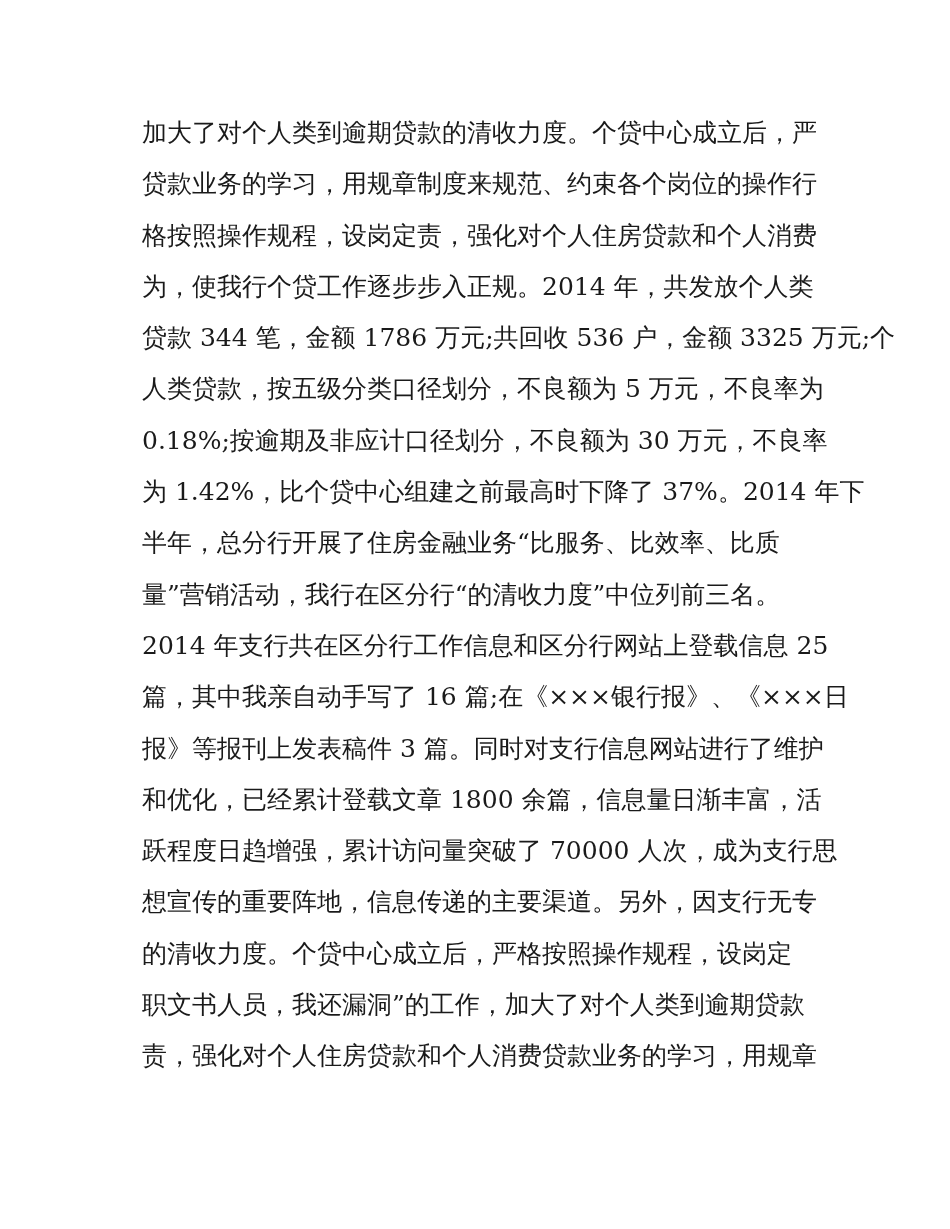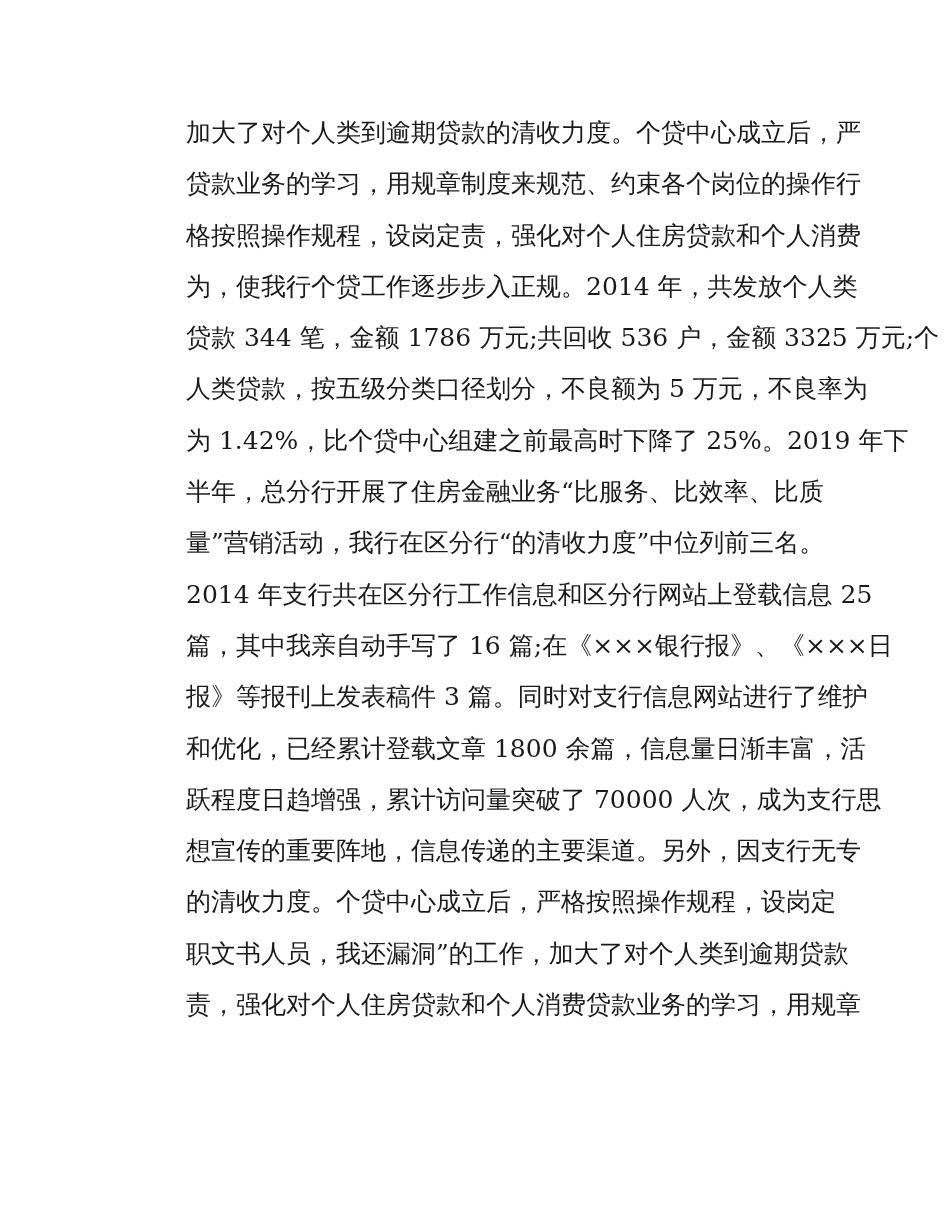--- a/index.html
+++ b/index.html
@@ -20,34 +20,34 @@
       left: 142px;
       top: 107px;
       width: 690px;
     }
     .line {
       height: 51.3px;
       line-height: 51.3px;
       font-size: 25px;
       white-space: nowrap;
       letter-spacing: 0px;
-      margin-left: 44px;
     }
   </style>
 </head>
 <body>
 
 <div class="page">
   <div class="line">加大了对个人类到逾期贷款的清收力度。个贷中心成立后，严</div>
   <div class="line">贷款业务的学习，用规章制度来规范、约束各个岗位的操作行</div>
   <div class="line">格按照操作规程，设岗定责，强化对个人住房贷款和个人消费</div>
   <div class="line">为，使我行个贷工作逐步步入正规。2014 年，共发放个人类</div>
   <div class="line">贷款 344 笔，金额 1786 万元;共回收 536 户，金额 3325 万元;个</div>
   <div class="line">人类贷款，按五级分类口径划分，不良额为 5 万元，不良率为</div>
-  <div class="line">为 1.42%，比个贷中心组建之前最高时下降了 25%。2019 年下</div>
+  <div class="line">0.18%;按逾期及非应计口径划分，不良额为 30 万元，不良率</div>
+  <div class="line">为 1.42%，比个贷中心组建之前最高时下降了 37%。2014 年下</div>
   <div class="line">半年，总分行开展了住房金融业务“比服务、比效率、比质</div>
   <div class="line">量”营销活动，我行在区分行“的清收力度”中位列前三名。</div>
   <div class="line">2014 年支行共在区分行工作信息和区分行网站上登载信息 25</div>
   <div class="line">篇，其中我亲自动手写了 16 篇;在《×××银行报》、《×××日</div>
   <div class="line">报》等报刊上发表稿件 3 篇。同时对支行信息网站进行了维护</div>
   <div class="line">和优化，已经累计登载文章 1800 余篇，信息量日渐丰富，活</div>
   <div class="line">跃程度日趋增强，累计访问量突破了 70000 人次，成为支行思</div>
   <div class="line">想宣传的重要阵地，信息传递的主要渠道。另外，因支行无专</div>
   <div class="line">的清收力度。个贷中心成立后，严格按照操作规程，设岗定</div>
   <div class="line">职文书人员，我还漏洞”的工作，加大了对个人类到逾期贷款</div>

